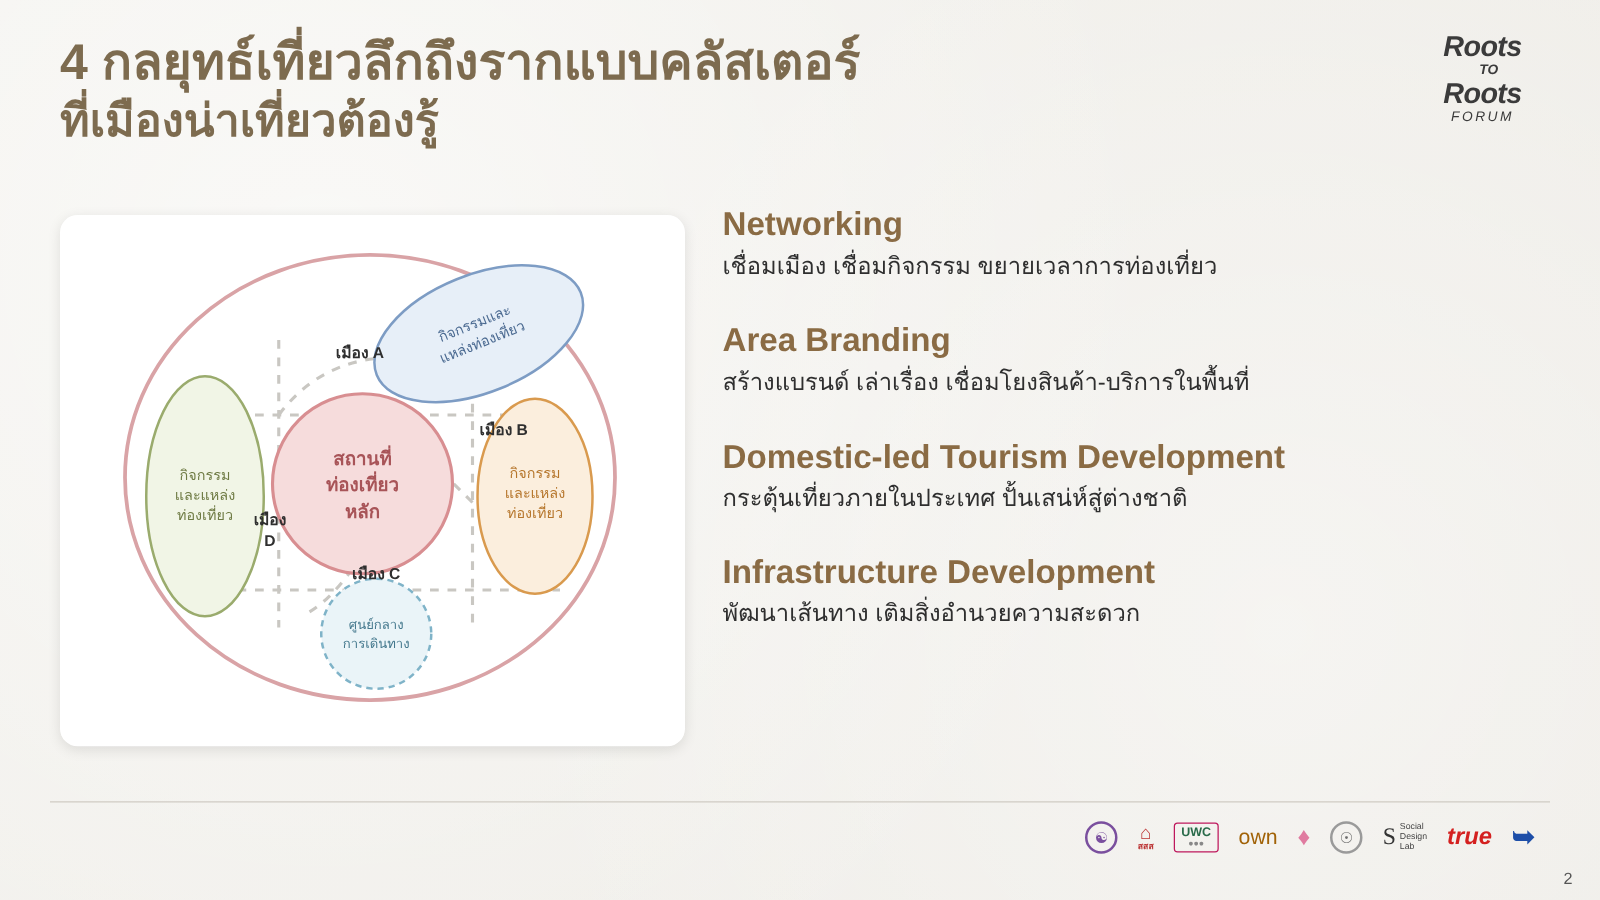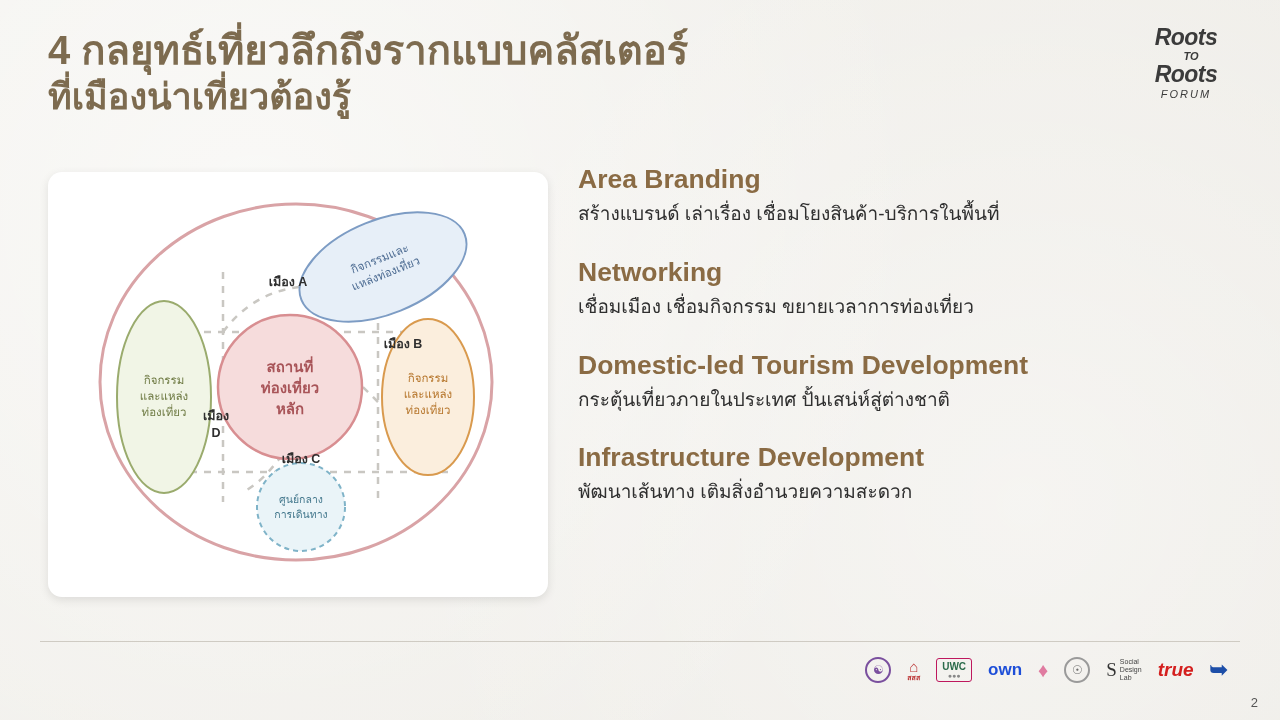--- a/index.html
+++ b/index.html
@@ -196,26 +196,26 @@
       <text x="355" y="176" text-anchor="middle" font-size="12.5" font-weight="bold" fill="#2f2f2f" font-family="'Liberation Sans',sans-serif">เมือง B</text>
       <text x="253" y="291" text-anchor="middle" font-size="12.5" font-weight="bold" fill="#2f2f2f" font-family="'Liberation Sans',sans-serif">เมือง C</text>
       <text x="168" y="248" text-anchor="middle" font-size="12.5" font-weight="bold" fill="#2f2f2f" font-family="'Liberation Sans',sans-serif">เมือง</text>
       <text x="168" y="265" text-anchor="middle" font-size="12.5" font-weight="bold" fill="#2f2f2f" font-family="'Liberation Sans',sans-serif">D</text>
     </svg>
 
   </div>
 
   <div class="points">
     <div class="point">
+      <div class="point-title">Networking</div>
+      <div class="point-desc">เชื่อมเมือง เชื่อมกิจกรรม ขยายเวลาการท่องเที่ยว</div>
+    </div>
+    <div class="point">
       <div class="point-title">Area Branding</div>
       <div class="point-desc">สร้างแบรนด์ เล่าเรื่อง เชื่อมโยงสินค้า-บริการในพื้นที่</div>
-    </div>
-    <div class="point">
-      <div class="point-title">Networking</div>
-      <div class="point-desc">เชื่อมเมือง เชื่อมกิจกรรม ขยายเวลาการท่องเที่ยว</div>
     </div>
     <div class="point">
       <div class="point-title">Domestic-led Tourism Development</div>
       <div class="point-desc">กระตุ้นเที่ยวภายในประเทศ ปั้นเสน่ห์สู่ต่างชาติ</div>
     </div>
     <div class="point">
       <div class="point-title">Infrastructure Development</div>
       <div class="point-desc">พัฒนาเส้นทาง เติมสิ่งอำนวยความสะดวก</div>
     </div>
   </div>
@@ -232,21 +232,21 @@
         <div class="p-label" style="color:#b33;font-weight:bold;">สสส</div>
       </div>
     </div>
     <div class="partner">
       <div style="border:1px solid #be185d;padding:2px 5px;border-radius:3px;text-align:center;">
         <div style="font-size:10px;color:#2a6b4a;font-weight:bold;">UWC</div>
         <div class="p-label" style="color:#888;">●●●</div>
       </div>
     </div>
     <div class="partner">
-      <div style="font-size:17px;font-weight:bold;color:#1d4ed8;">own</div>
+      <div style="font-size:17px;font-weight:normal;color:#a16207;">own</div>
     </div>
     <div class="partner">
       <div style="font-size:20px;color:#e07ba0;">♦</div>
     </div>
     <div class="partner">
       <div class="circle-badge" style="border:2px solid #9a9a9a;color:#6b6b6b;">☉</div>
     </div>
     <div class="partner">
       <div style="display:flex;align-items:center;gap:3px;">
         <div style="font-size:19px;color:#333;font-family:'Liberation Serif',serif;">S</div>

